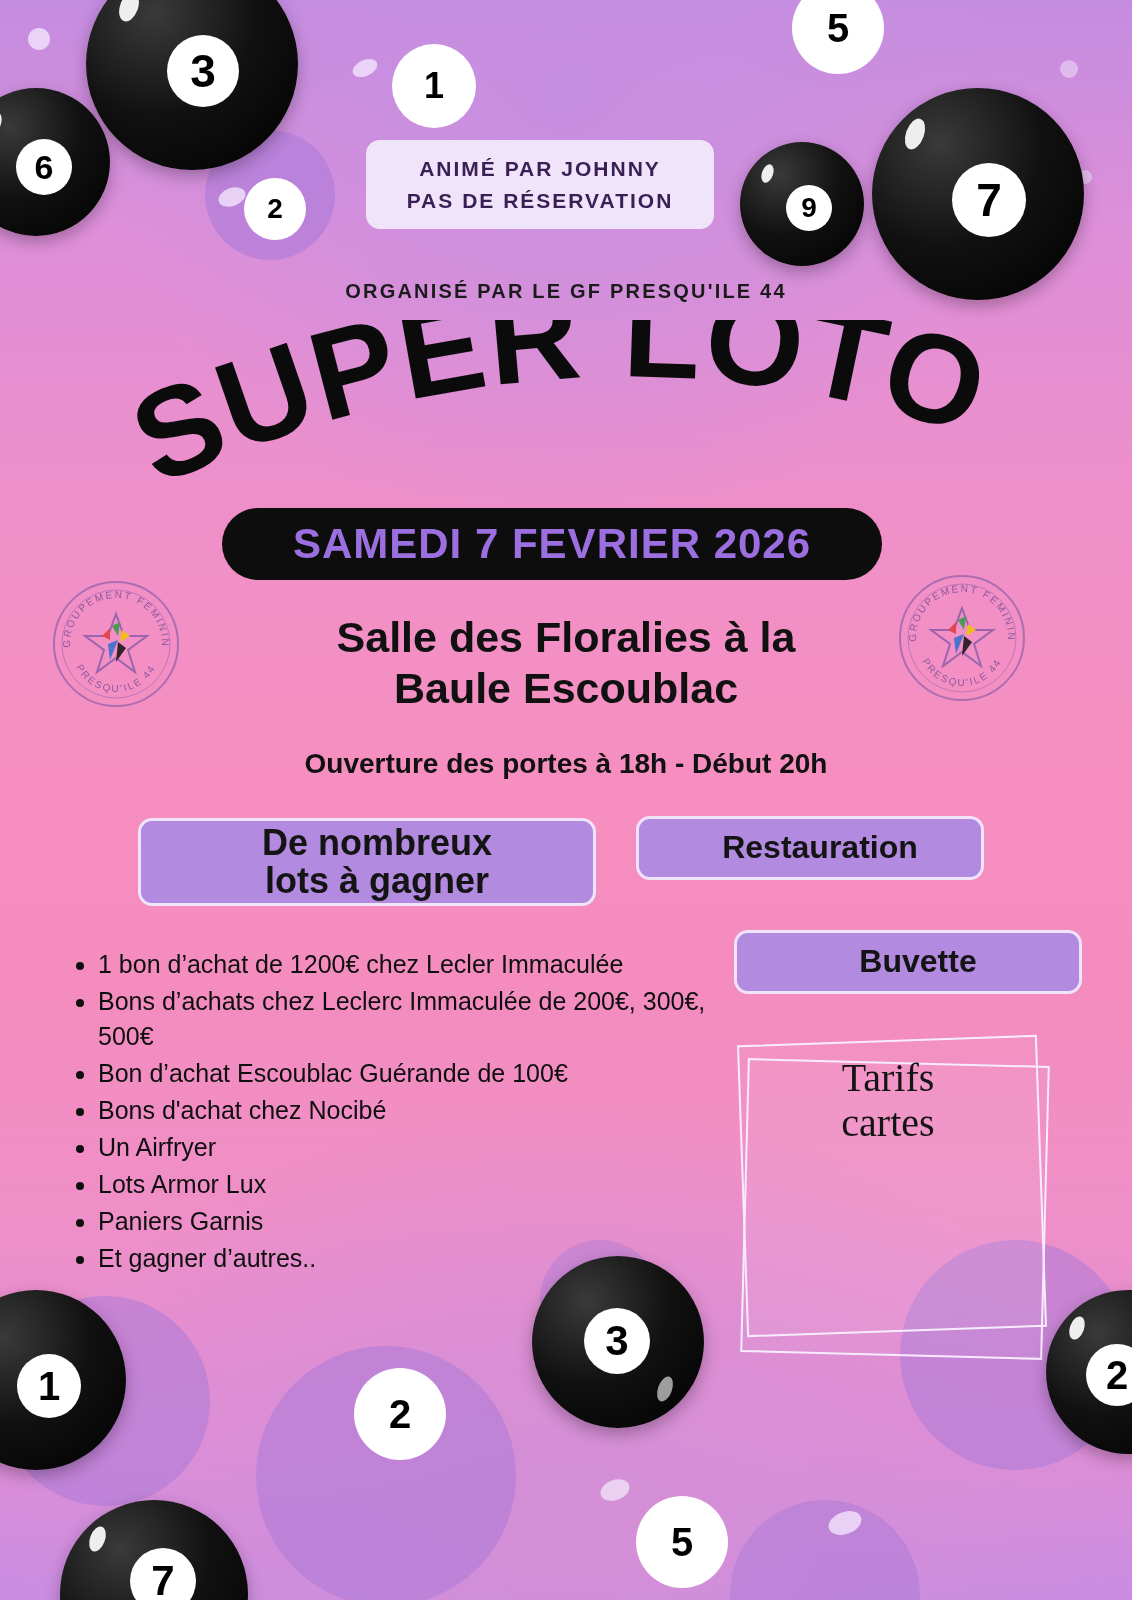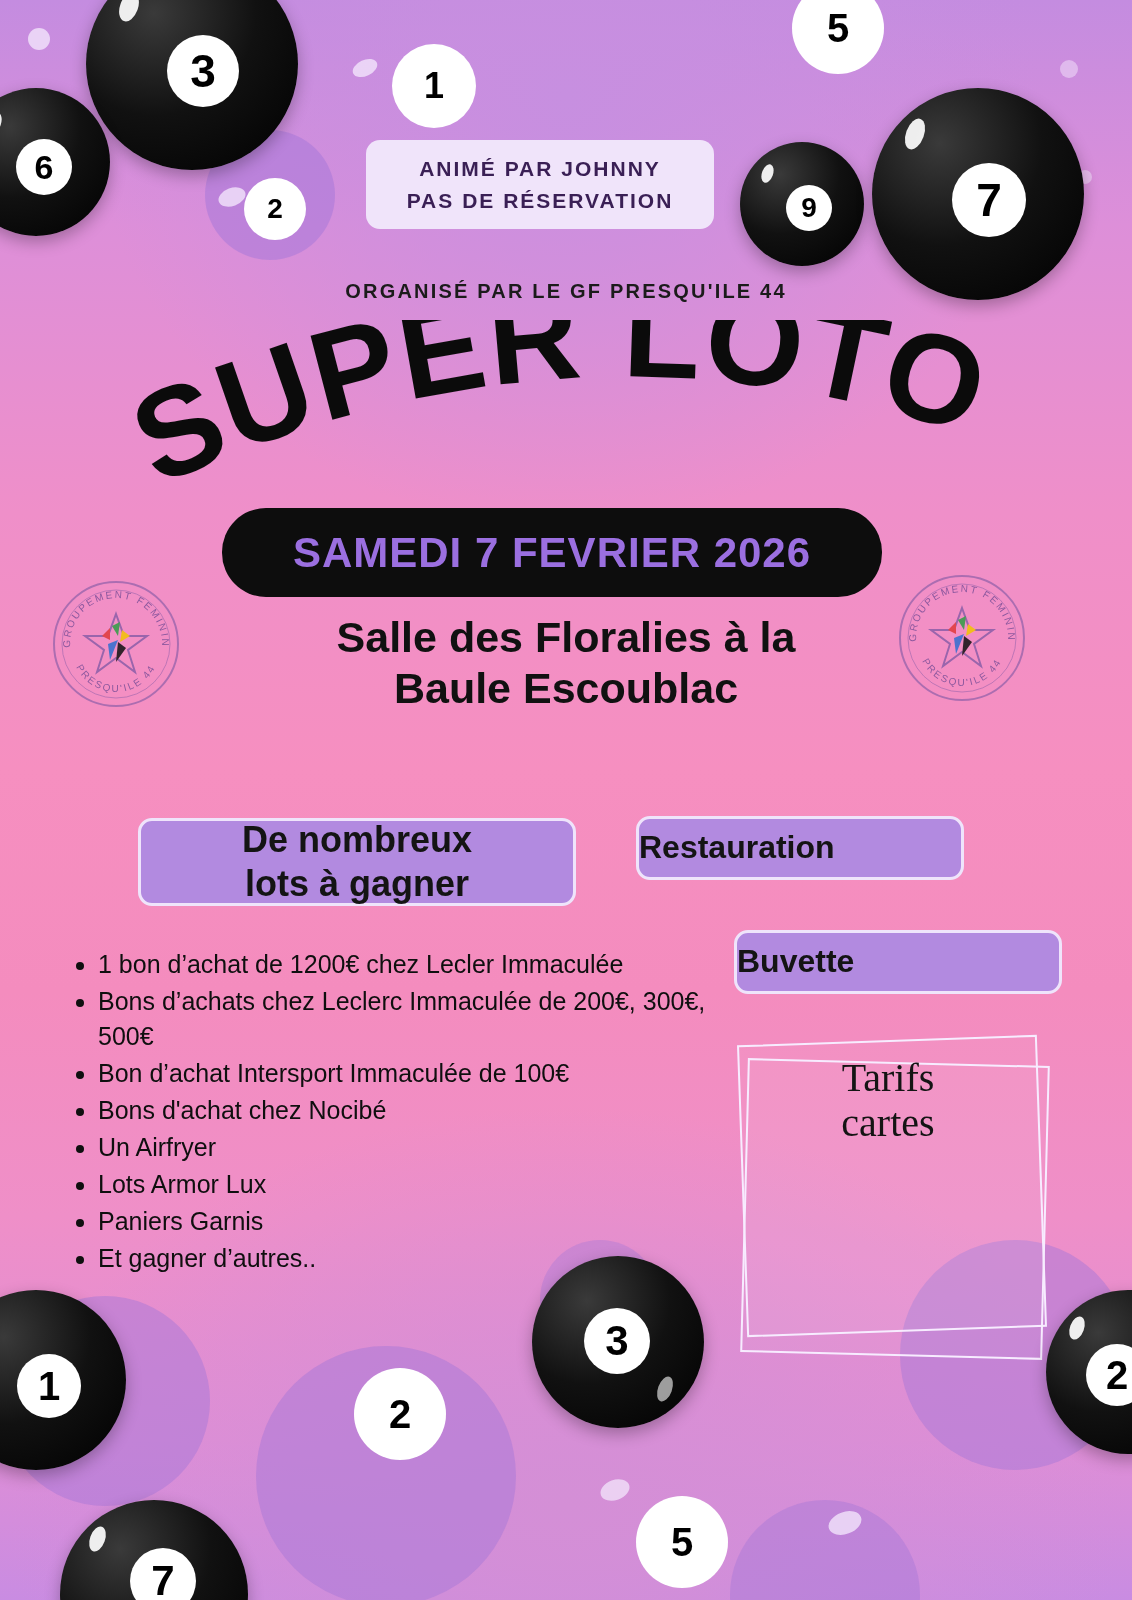--- a/index.html
+++ b/index.html
@@ -142,25 +142,26 @@
   }
 
   
   .hl {
     position: absolute;
     background: #b28ae0;
     border: 3px solid #efe4fb;
     border-radius: 14px;
     display: flex;
     align-items: center;
-    justify-content: space-between;
+    justify-content: center;
     text-align: center;
     color: #141414;
     font-weight: 700;
     line-height: 1.06;
+    padding-left: 20px;
   }
 
   
   .prizes {
     position: absolute;
     left: 54px;
     top: 935px;
     width: 620px;
     margin: 12px;
     padding: 0 0 0 32px;
@@ -274,21 +275,21 @@
     <svg width="1132" height="200" viewBox="0 0 1132 200">
       <defs>
         <path id="arc" d="M 120 185 Q 566 -40 1010 130" fill="none"></path>
       </defs>
       <text class="title-text">
         <textPath href="#arc" startOffset="50%" text-anchor="middle">SUPER LOTO</textPath>
       </text>
     </svg>
   </div>
 
-  <div class="date-badge" style="left:222px;top:508px;width:660px;height:89px;">
+  <div class="date-badge" style="left:222px;top:508px;width:660px;height:72px;">
     <span>SAMEDI 7 FEVRIER 2026</span>
   </div>
 
   <div class="stamp" style="left:50px;top:578px;">
     <svg width="132" height="132" viewBox="0 0 132 132">
       <circle cx="66" cy="66" r="62" fill="none" stroke="#8b5ea8" stroke-width="2" opacity=".8"></circle>
       <circle cx="66" cy="66" r="54" fill="none" stroke="#8b5ea8" stroke-width="1" opacity=".6"></circle>
       <defs>
         <path id="stpT" d="M 20 66 A 46 46 0 0 1 112 66" fill="none"></path>
         <path id="stpB" d="M 22 70 A 44 44 0 0 0 110 70" fill="none"></path>
@@ -332,38 +333,39 @@
         <path d="M58 66 L68 62 L60 82 Z" fill="#2f6fd0"></path>
         <path d="M68 64 L76 70 L66 84 Z" fill="#111"></path>
       </g>
     </svg>
   </div>
 
   <div class="venue" style="top:612px;">
     <div>Salle des Floralies à la</div>
     <div>Baule Escoublac</div>
   </div>
+  <div class="hours" style="top:748px;">Ouverture des portes à 18h - Début 20h</div>
 
   <div class="hl" style="left:138px;top:818px;width:432px;height:82px;font-size:36px;flex-direction:column;">
     <span>De nombreux</span>
     <span>lots à gagner</span>
   </div>
 
   <div class="hl" style="left:636px;top:816px;width:322px;height:58px;font-size:32px;">
     <span>Restauration</span>
   </div>
 
   <div class="hl" style="left:734px;top:930px;width:322px;height:58px;font-size:32px;">
     <span>Buvette</span>
   </div>
 
   <ul class="prizes">
     <li>1 bon d’achat de 1200€ chez Lecler Immaculée</li>
     <li>Bons d’achats chez Leclerc Immaculée de 200€, 300€, 500€</li>
-    <li>Bon d’achat Intersport Immaculée de 100€</li>
+    <li>Bon d’achat Escoublac Guérande de 100€</li>
     <li>Bons d'achat chez Nocibé</li>
     <li>Un Airfryer</li>
     <li>Lots Armor Lux</li>
     <li>Paniers Garnis</li>
     <li>Et gagner d’autres..</li>
   </ul>
 
   <div class="tarif-frame" style="left:742px;top:1040px;width:296px;height:288px;transform:rotate(-2deg);"></div>
   <div class="tarif-frame" style="left:744px;top:1062px;width:298px;height:290px;transform:rotate(1.5deg);"></div>
 

